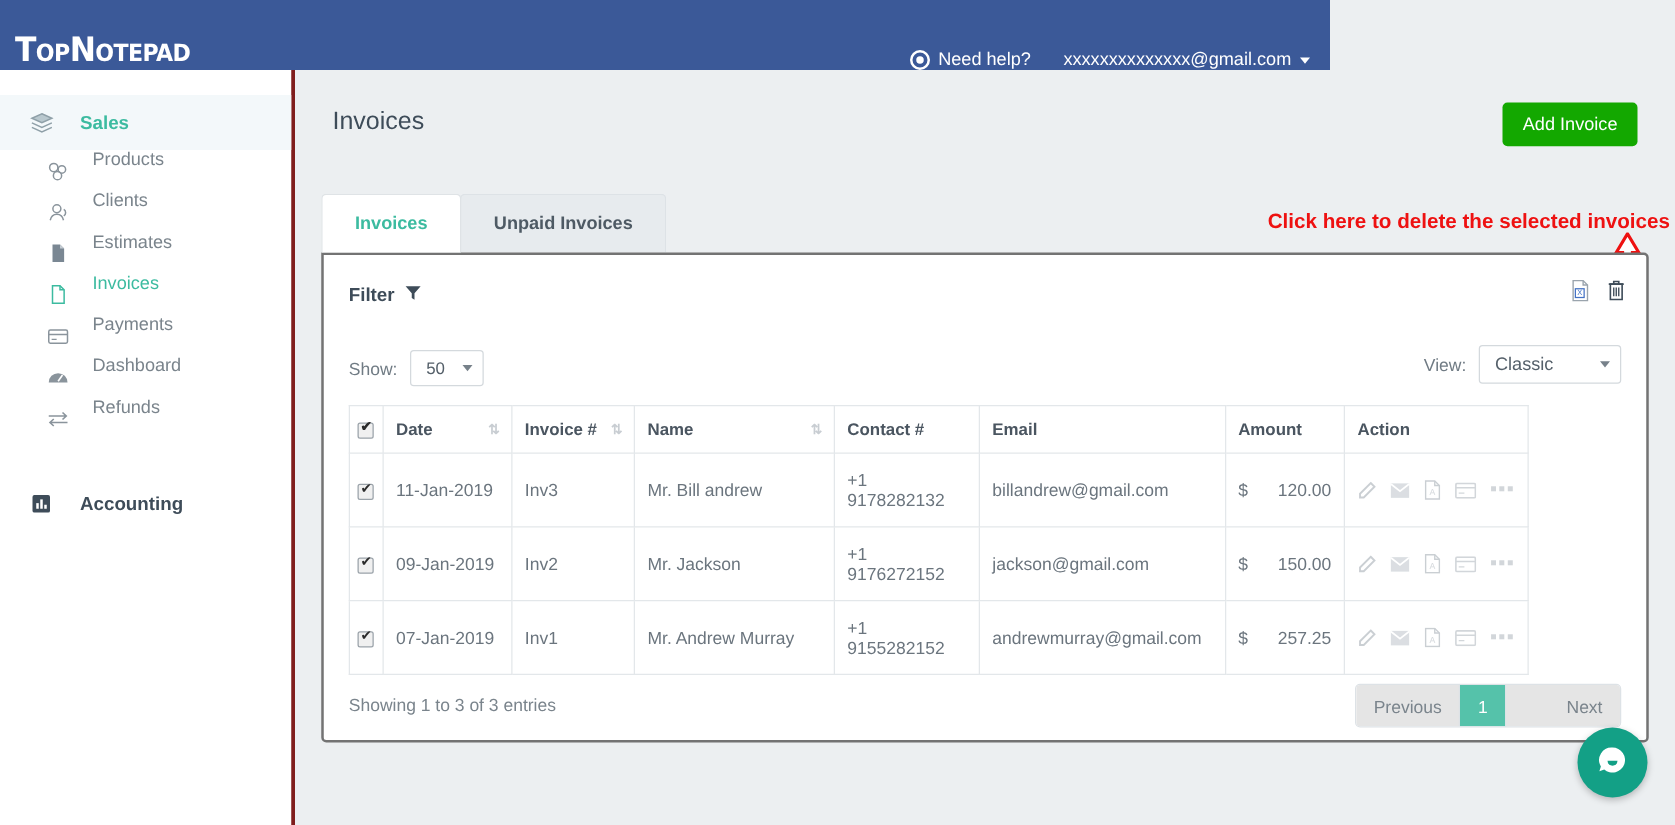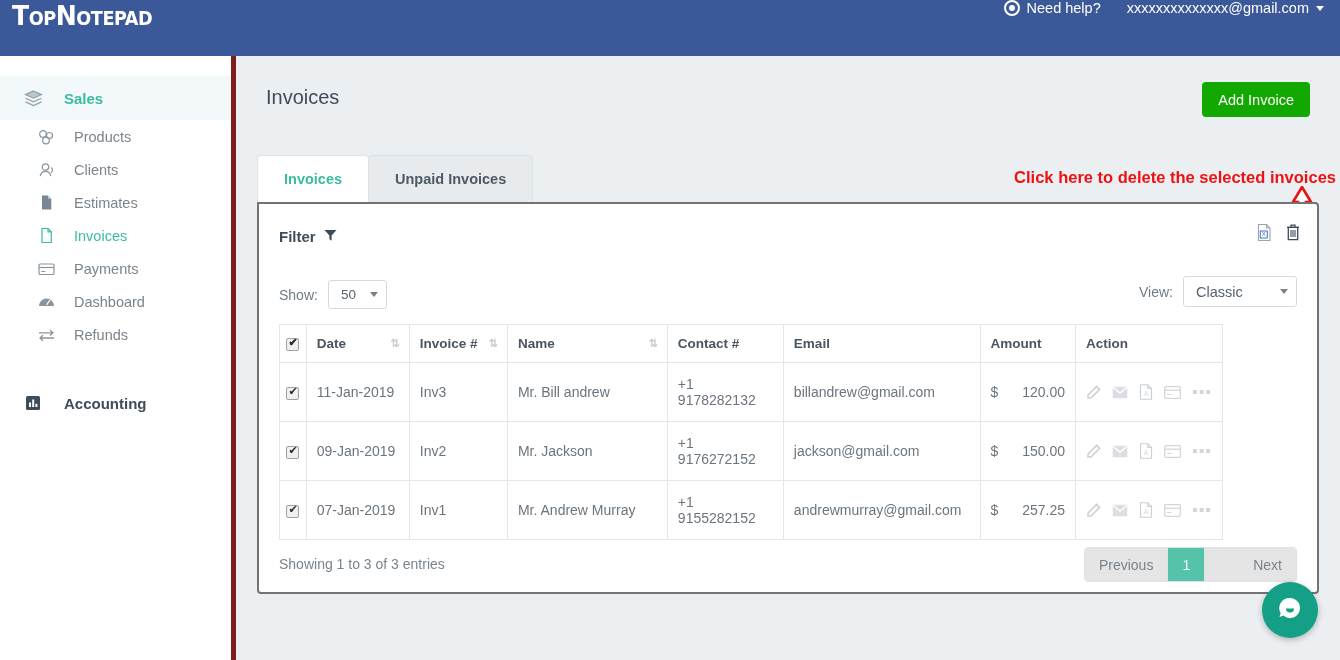--- a/index.html
+++ b/index.html
@@ -6,23 +6,23 @@
   html, body {
     width: 1340px; height: 660px;
     font-family: "Liberation Sans", sans-serif;
     background: #eceff1;
     overflow: hidden;
   }
 
   
   .topbar {
     position: absolute; top: 0; left: 0;
-    width: 1340px; height: 56px;
+    width: 1064px; height: 56px;
     background: #3b5998;
-    display: flex; align-items: flex-start;
+    display: flex; align-items: flex-end;
   }
   .logo {
     margin-left: 12px;
     color: #ffffff;
     font-family: "DejaVu Sans", sans-serif;
     font-weight: bold;
     font-size: 27px;
     letter-spacing: -0.5px;
     font-variant: small-caps;
     transform: scaleX(0.93);
@@ -49,33 +49,33 @@
     border-left: 4.5px solid transparent;
     border-right: 4.5px solid transparent;
     border-top: 5px solid #ffffff;
   }
 
   
   .sidebar {
     position: absolute; top: 56px; left: 0;
     width: 236px; height: 604px;
     background: #ffffff;
-    border-right: 5px solid #7f1d1d;
+    border-right: 3px solid #7f1d1d;
   }
   .side-section {
     display: flex; align-items: center;
     height: 40px; padding-left: 22px; gap: 20px;
     font-size: 15px; font-weight: bold; color: #3e4c59;
     cursor: pointer;
   }
   .side-section.active { background: #f3f8fa; color: #3cbba0; }
   .side-section.first { margin-top: 20px; height: 44px; }
   .side-icon { width: 22px; display: flex; justify-content: center; align-items: center; }
   .side-sub {
-    display: flex; align-items: center;
+    display: flex; 
     height: 33px; padding-left: 36px; gap: 18px;
     font-size: 14.5px; color: #7a848c; cursor: pointer;
   }
   .side-sub.active { color: #3cbba0; }
   .side-sub .side-icon { width: 20px; }
   .sec-gap { height: 16px; }
 
   
   .main {
     position: absolute; top: 56px; left: 236px;

